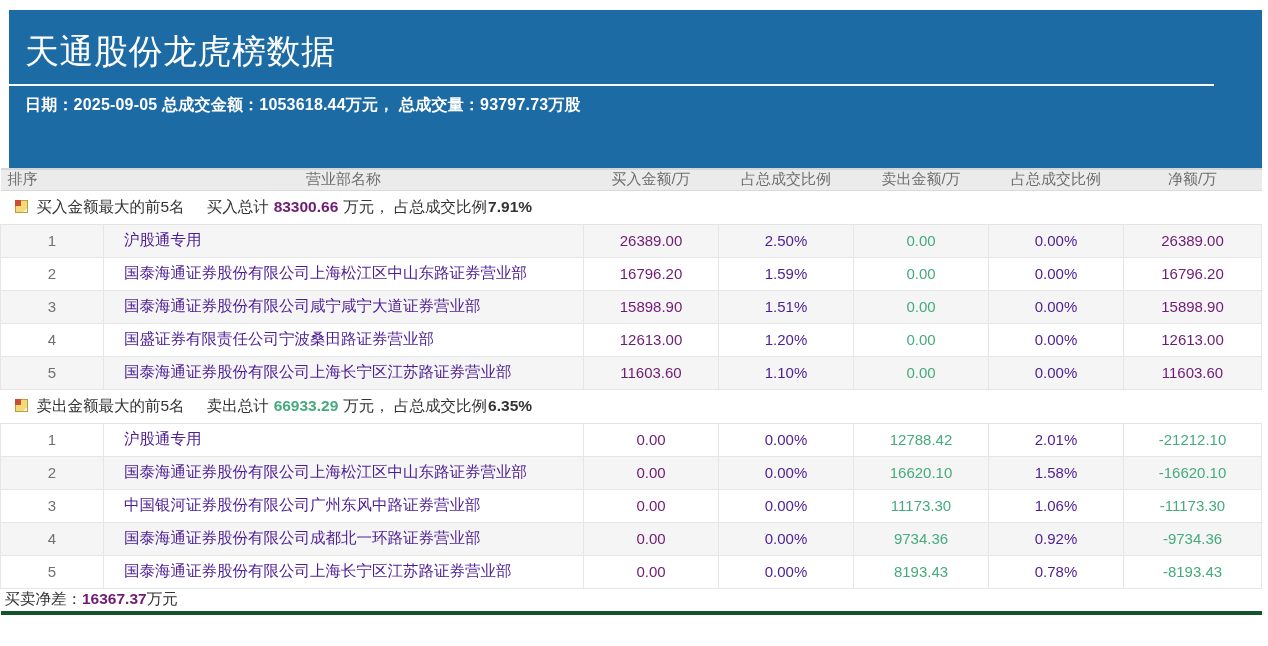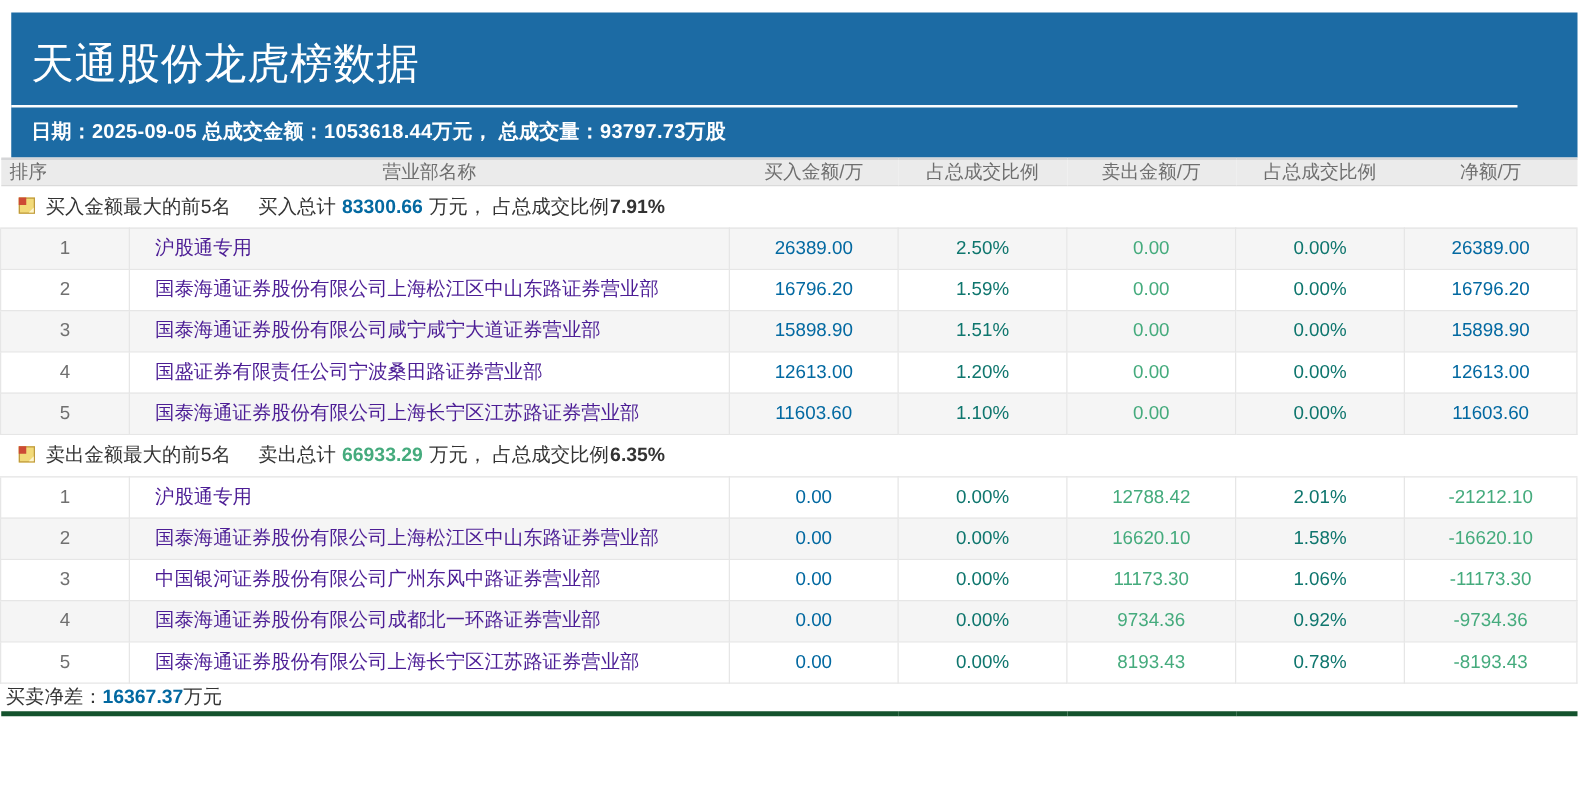--- a/index.html
+++ b/index.html
@@ -2,21 +2,21 @@
 <html><head>
 <meta charset="utf-8">
 <style>
   * { box-sizing: border-box; margin: 0; padding: 0; }
   html, body { width: 1268px; height: 646px; background: #ffffff; overflow: hidden; }
   body { font-family: "Liberation Sans", "DejaVu Sans", sans-serif; }
 
   
   .hero {
     margin: 10px 6px 0 9px;
-    height: 116px;
+    height: 158px;
     background: #1c6ba4;
     padding: 20px 24px 0 16px;
     color: #ffffff;
   }
   .hero-title { font-size: 34px; font-weight: 500; letter-spacing: 0.5px; line-height: 1.25; }
   .hero-date  { font-size: 22px; font-weight: 400; margin-top: 4px; }
   .hero-divider {
     border: none;
     border-top: 2px solid #fcfdfe;
     margin: 11px 24px 0 -16px;
@@ -60,22 +60,22 @@
   }
   .sec-total-label { margin-left: 22px; }
   .gap-l { margin-left: 1px; }
   .gap-lr { margin: 0 5px; }
 
   
   td.rank { text-align: center; color: #707070; }
   td.name { text-align: left; padding-left: 20px; }
   .branch { color: #4c1d95; cursor: pointer; font-size: 15.5px; }
   td.num { text-align: center; }
-  td.pct { color: #0f766e; }
-  .red   { color: #0369a1; }
+  td.pct { color: #4c1d95; }
+  .red   { color: #701a75; }
   .green { color: #45ab7d; }
   .bold  { font-weight: 700; }
   .dark  { color: #333333; }
 
   
   #tbody-buy  tr:nth-child(even) td { background: #f5f5f5; }
   #tbody-sell tr:nth-child(odd):not(.section-row) td { background: #f5f5f5; }
 
   
   tfoot td {

